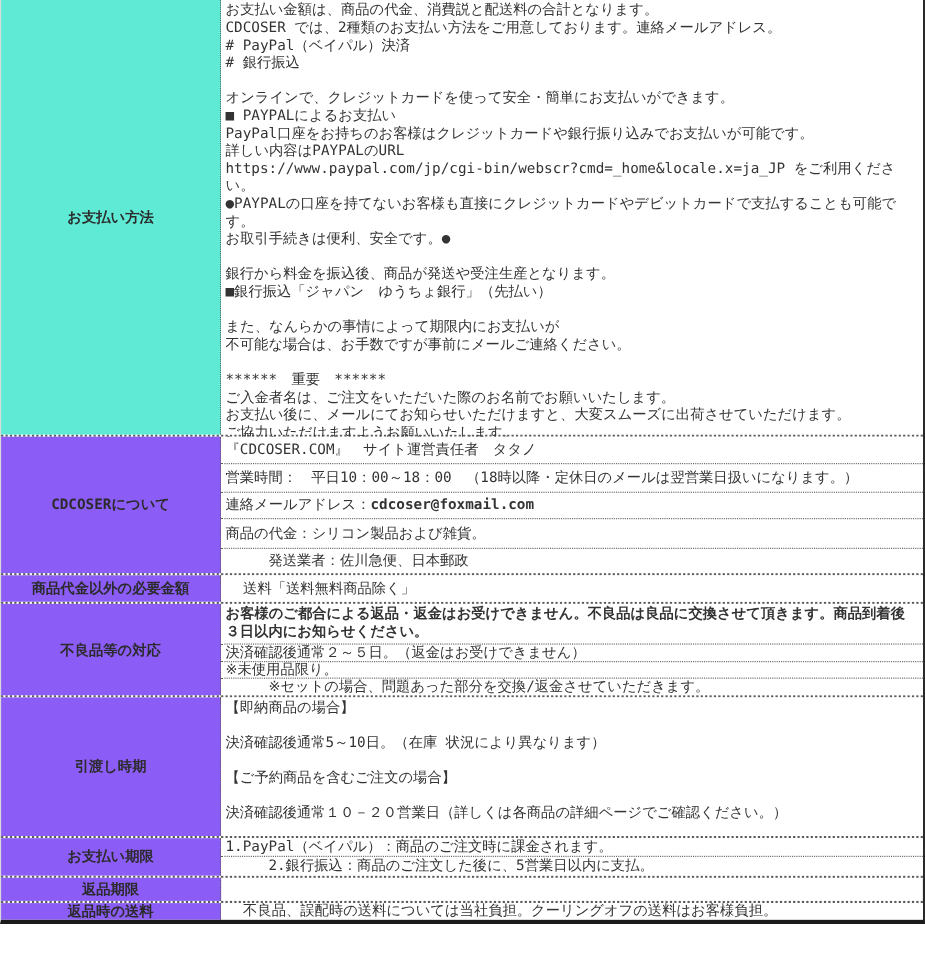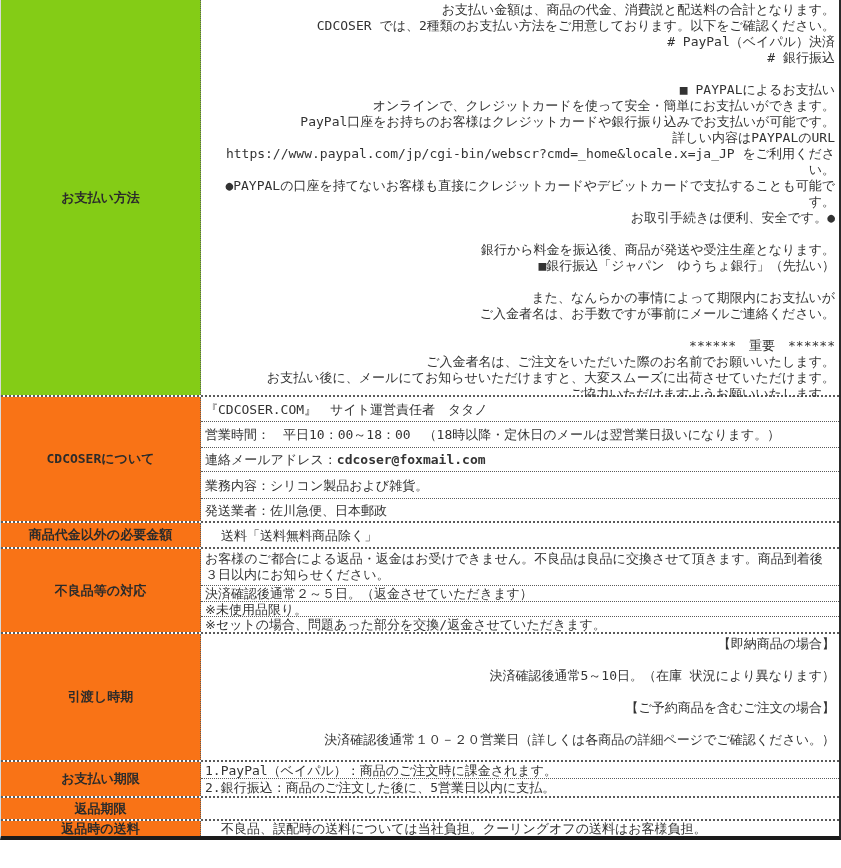--- a/index.html
+++ b/index.html
@@ -1,95 +1,95 @@
 <!DOCTYPE html>
 <html><head>
 <meta charset="utf-8">
 <style>
   html,body{margin:0;padding:0;background:#ffffff;}
   body{font-family:"DejaVu Sans Mono","DejaVu Sans",monospace;font-size:13px;color:#333;}
   .table{width:841px;box-sizing:border-box;background:#fff;
          border-left:1px solid #d9d9d9;border-right:2px solid #2a2a2a;border-bottom:4px solid #1b1b1b;}
   .row{display:flex;box-sizing:border-box;border-top:2px dotted #5a5a5a;}
   .row.first{border-top:none;}
-  .head{flex:0 0 200px;width:200px;box-sizing:border-box;background:#f97316;
+  .head{flex:0 0 200px;width:200px;box-sizing:border-box;background:#8b5cf6;
         display:flex;align-items:center;justify-content:center;text-align:center;
         font-weight:bold;color:#2b2b2b;border-right:1px dotted #5a5a5a;padding:0 6px;}
-  .row.first .head{background:#84cc16;}
+  .row.first .head{background:#5eead4;}
   .body{flex:1;min-width:0;background:#ffffff;box-sizing:border-box;}
   .lines{padding:2px 4px 0 4px;}
-  .line{line-height:16px;min-height:16px;text-align:right;}
+  .line{line-height:16px;min-height:16px;}
   .subrow{box-sizing:border-box;display:flex;align-items:center;padding:0 4px;
           border-bottom:1px dotted #5a5a5a;line-height:15px;}
-  .subrow.last{border-bottom:none;}
-  .subrow.multiline{display:block;padding-top:2px;line-height:16px;overflow:hidden;}
+  .subrow.last{border-bottom:none;margin-left:39px;}
+  .subrow.multiline{display:block;padding-top:2px;line-height:16px;overflow:hidden;font-weight:bold;}
   .single{display:flex;align-items:center;padding:0 20px;box-sizing:border-box;line-height:15px;}
   .email{font-weight:bold;}
 </style>
 </head>
 <body>
 
 <div class="table">
 
   <section class="row first" style="height:395px">
     <div class="head">お支払い方法</div>
     <div class="body">
       <div class="lines">
           <div class="line">お支払い金額は、商品の代金、消費説と配送料の合計となります。</div>
-          <div class="line">CDCOSER では、2種類のお支払い方法をご用意しております。以下をご確認ください。</div>
+          <div class="line">CDCOSER では、2種類のお支払い方法をご用意しております。連絡メールアドレス。</div>
           <div class="line"># PayPal（ベイパル）決済</div>
           <div class="line"># 銀行振込</div>
           <div class="line">&nbsp;</div>
+          <div class="line">オンラインで、クレジットカードを使って安全・簡単にお支払いができます。</div>
           <div class="line">■ PAYPALによるお支払い</div>
-          <div class="line">オンラインで、クレジットカードを使って安全・簡単にお支払いができます。</div>
           <div class="line">PayPal口座をお持ちのお客様はクレジットカードや銀行振り込みでお支払いが可能です。</div>
           <div class="line">詳しい内容はPAYPALのURL</div>
           <div class="line">https://www.paypal.com/jp/cgi-bin/webscr?cmd=_home&amp;locale.x=ja_JP をご利用ください。</div>
           <div class="line">●PAYPALの口座を持てないお客様も直接にクレジットカードやデビットカードで支払することも可能です。</div>
           <div class="line">お取引手続きは便利、安全です。●</div>
           <div class="line">&nbsp;</div>
           <div class="line">銀行から料金を振込後、商品が発送や受注生産となります。</div>
           <div class="line">■銀行振込「ジャパン　ゆうちょ銀行」（先払い）</div>
           <div class="line">&nbsp;</div>
           <div class="line">また、なんらかの事情によって期限内にお支払いが</div>
-          <div class="line">ご入金者名は、お手数ですが事前にメールご連絡ください。</div>
+          <div class="line">不可能な場合は、お手数ですが事前にメールご連絡ください。</div>
           <div class="line">&nbsp;</div>
           <div class="line">******　重要　******</div>
           <div class="line">ご入金者名は、ご注文をいただいた際のお名前でお願いいたします。</div>
           <div class="line">お支払い後に、メールにてお知らせいただけますと、大変スムーズに出荷させていただけます。</div>
           <div class="line">ご協力いただけますようお願いいたします。</div>
         </div>
     </div>
   </section>
 
   <section class="row" style="height:126px">
     <div class="head">CDCOSERについて</div>
     <div class="body">
       <div class="subrow" style="height:25px">『CDCOSER.COM』　サイト運営責任者　タタノ</div>
       <div class="subrow" style="height:26px">営業時間：　平日10：00～18：00　（18時以降・定休日のメールは翌営業日扱いになります。）</div>
       <div class="subrow" style="height:24px">
         <span>連絡メールアドレス：</span>
           <span class="email">cdcoser@foxmail.com</span>
       </div>
-      <div class="subrow" style="height:27px">業務内容：シリコン製品および雑貨。</div>
+      <div class="subrow" style="height:27px">商品の代金：シリコン製品および雑貨。</div>
       <div class="subrow last" style="height:22px">発送業者：佐川急便、日本郵政</div>
     </div>
   </section>
 
   <section class="row" style="height:26px">
     <div class="head">商品代金以外の必要金額</div>
     <div class="body single">送料「送料無料商品除く」</div>
   </section>
 
 
   <section class="row" style="height:85px">
     <div class="head">不良品等の対応</div>
     <div class="body">
       <div class="subrow multiline" style="height:37px">お客様のご都合による返品・返金はお受けできません。不良品は良品に交換させて頂きます。商品到着後３日以内にお知らせください。</div>
-      <div class="subrow" style="height:16px">決済確認後通常２～５日。（返金させていただきます）</div>
+      <div class="subrow" style="height:16px">決済確認後通常２～５日。（返金はお受けできません）</div>
       <div class="subrow" style="height:15px">※未使用品限り。</div>
       <div class="subrow last" style="height:15px">※セットの場合、問題あった部分を交換/返金させていただきます。</div>
     </div>
   </section>
 
   <section class="row" style="height:128px">
     <div class="head">引渡し時期</div>
     <div class="body">
       <div class="lines">
           <div class="line">【即納商品の場合】</div>

